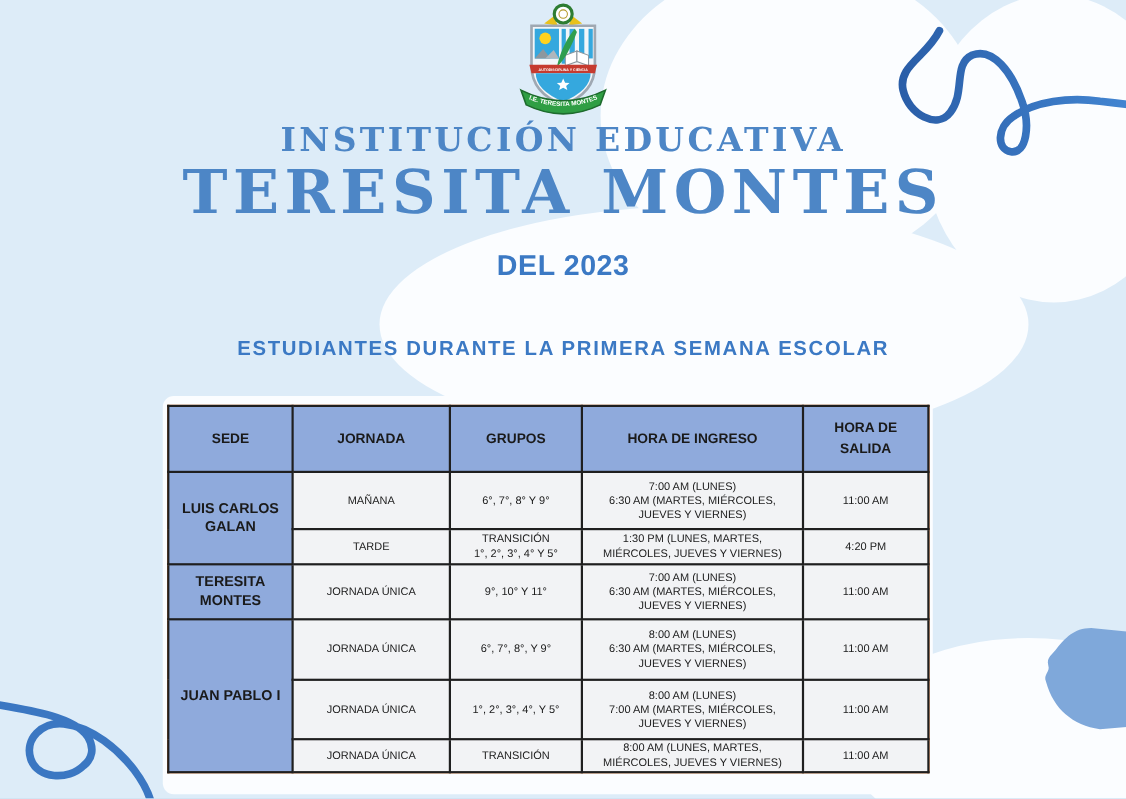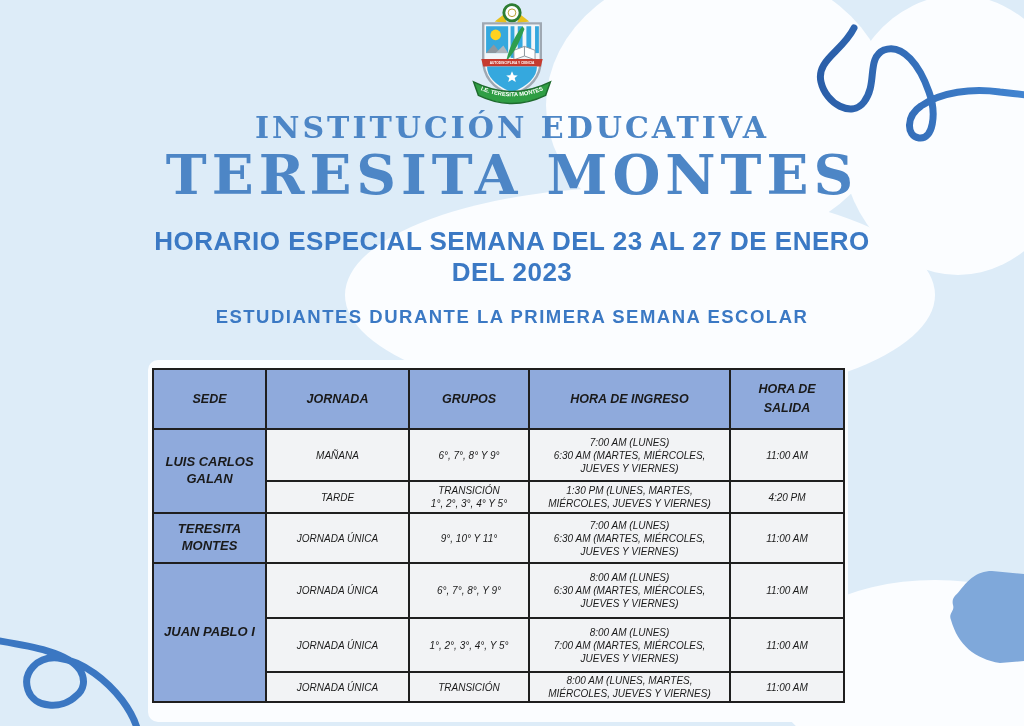--- a/index.html
+++ b/index.html
@@ -23,21 +23,21 @@
   .subtitle{
     position:absolute;top:226px;width:100%;text-align:center;
     font-weight:bold;font-size:26px;line-height:1.2;letter-spacing:0.5px;color:#3b79c4;
   }
   .announce{
     position:absolute;top:305px;width:100%;text-align:center;
     font-weight:bold;font-size:18.5px;line-height:1.35;letter-spacing:1.5px;color:#3b79c4;
   }
   table.sched{
     position:absolute;left:152px;top:368px;width:691px;
-    border-collapse:collapse;table-layout:fixed;background:#f97316;font-style:italic;
+    border-collapse:collapse;table-layout:fixed;background:#f97316;
   }
   table.sched th,table.sched td{
     border:2px solid #1f1f1f;text-align:center;vertical-align:middle;
     padding:1px 4px;color:#1a1a1a;
   }
   table.sched th{background:#8faadc;font-size:12.5px;font-weight:bold;line-height:1.5;}
   td.sede{background:#8faadc;font-size:13px;font-weight:bold;line-height:1.3;margin-top:32px;}
   td.cell{font-size:10px;line-height:1.3;background:#f2f3f5;}
   .pre{white-space:pre-line;}
   tr.rh{height:60px;} tr.r1{height:52px;} tr.r2{height:32px;}
@@ -104,21 +104,20 @@
         <text font-size="6" font-weight="bold" fill="#ffffff" font-family="Liberation Sans, sans-serif">
           <textPath href="#ribbonArc" startOffset="50%" text-anchor="middle">I.E. TERESITA MONTES</textPath>
         </text>
       </svg>
     </div>
 
     <div class="title1">INSTITUCIÓN EDUCATIVA</div>
     <div class="title2">TERESITA MONTES</div>
 
     <div class="subtitle">
-      <div>HORARIO ESPECIAL SEMANA DEL 23 AL 27 DE ENERO</div>
       <div>DEL 2023</div>
     </div>
 
     <div class="announce">
       <div>ESTUDIANTES DURANTE LA PRIMERA SEMANA ESCOLAR</div>
     </div>
 
     <table class="sched">
       <colgroup>
         <col style="width:113px">

